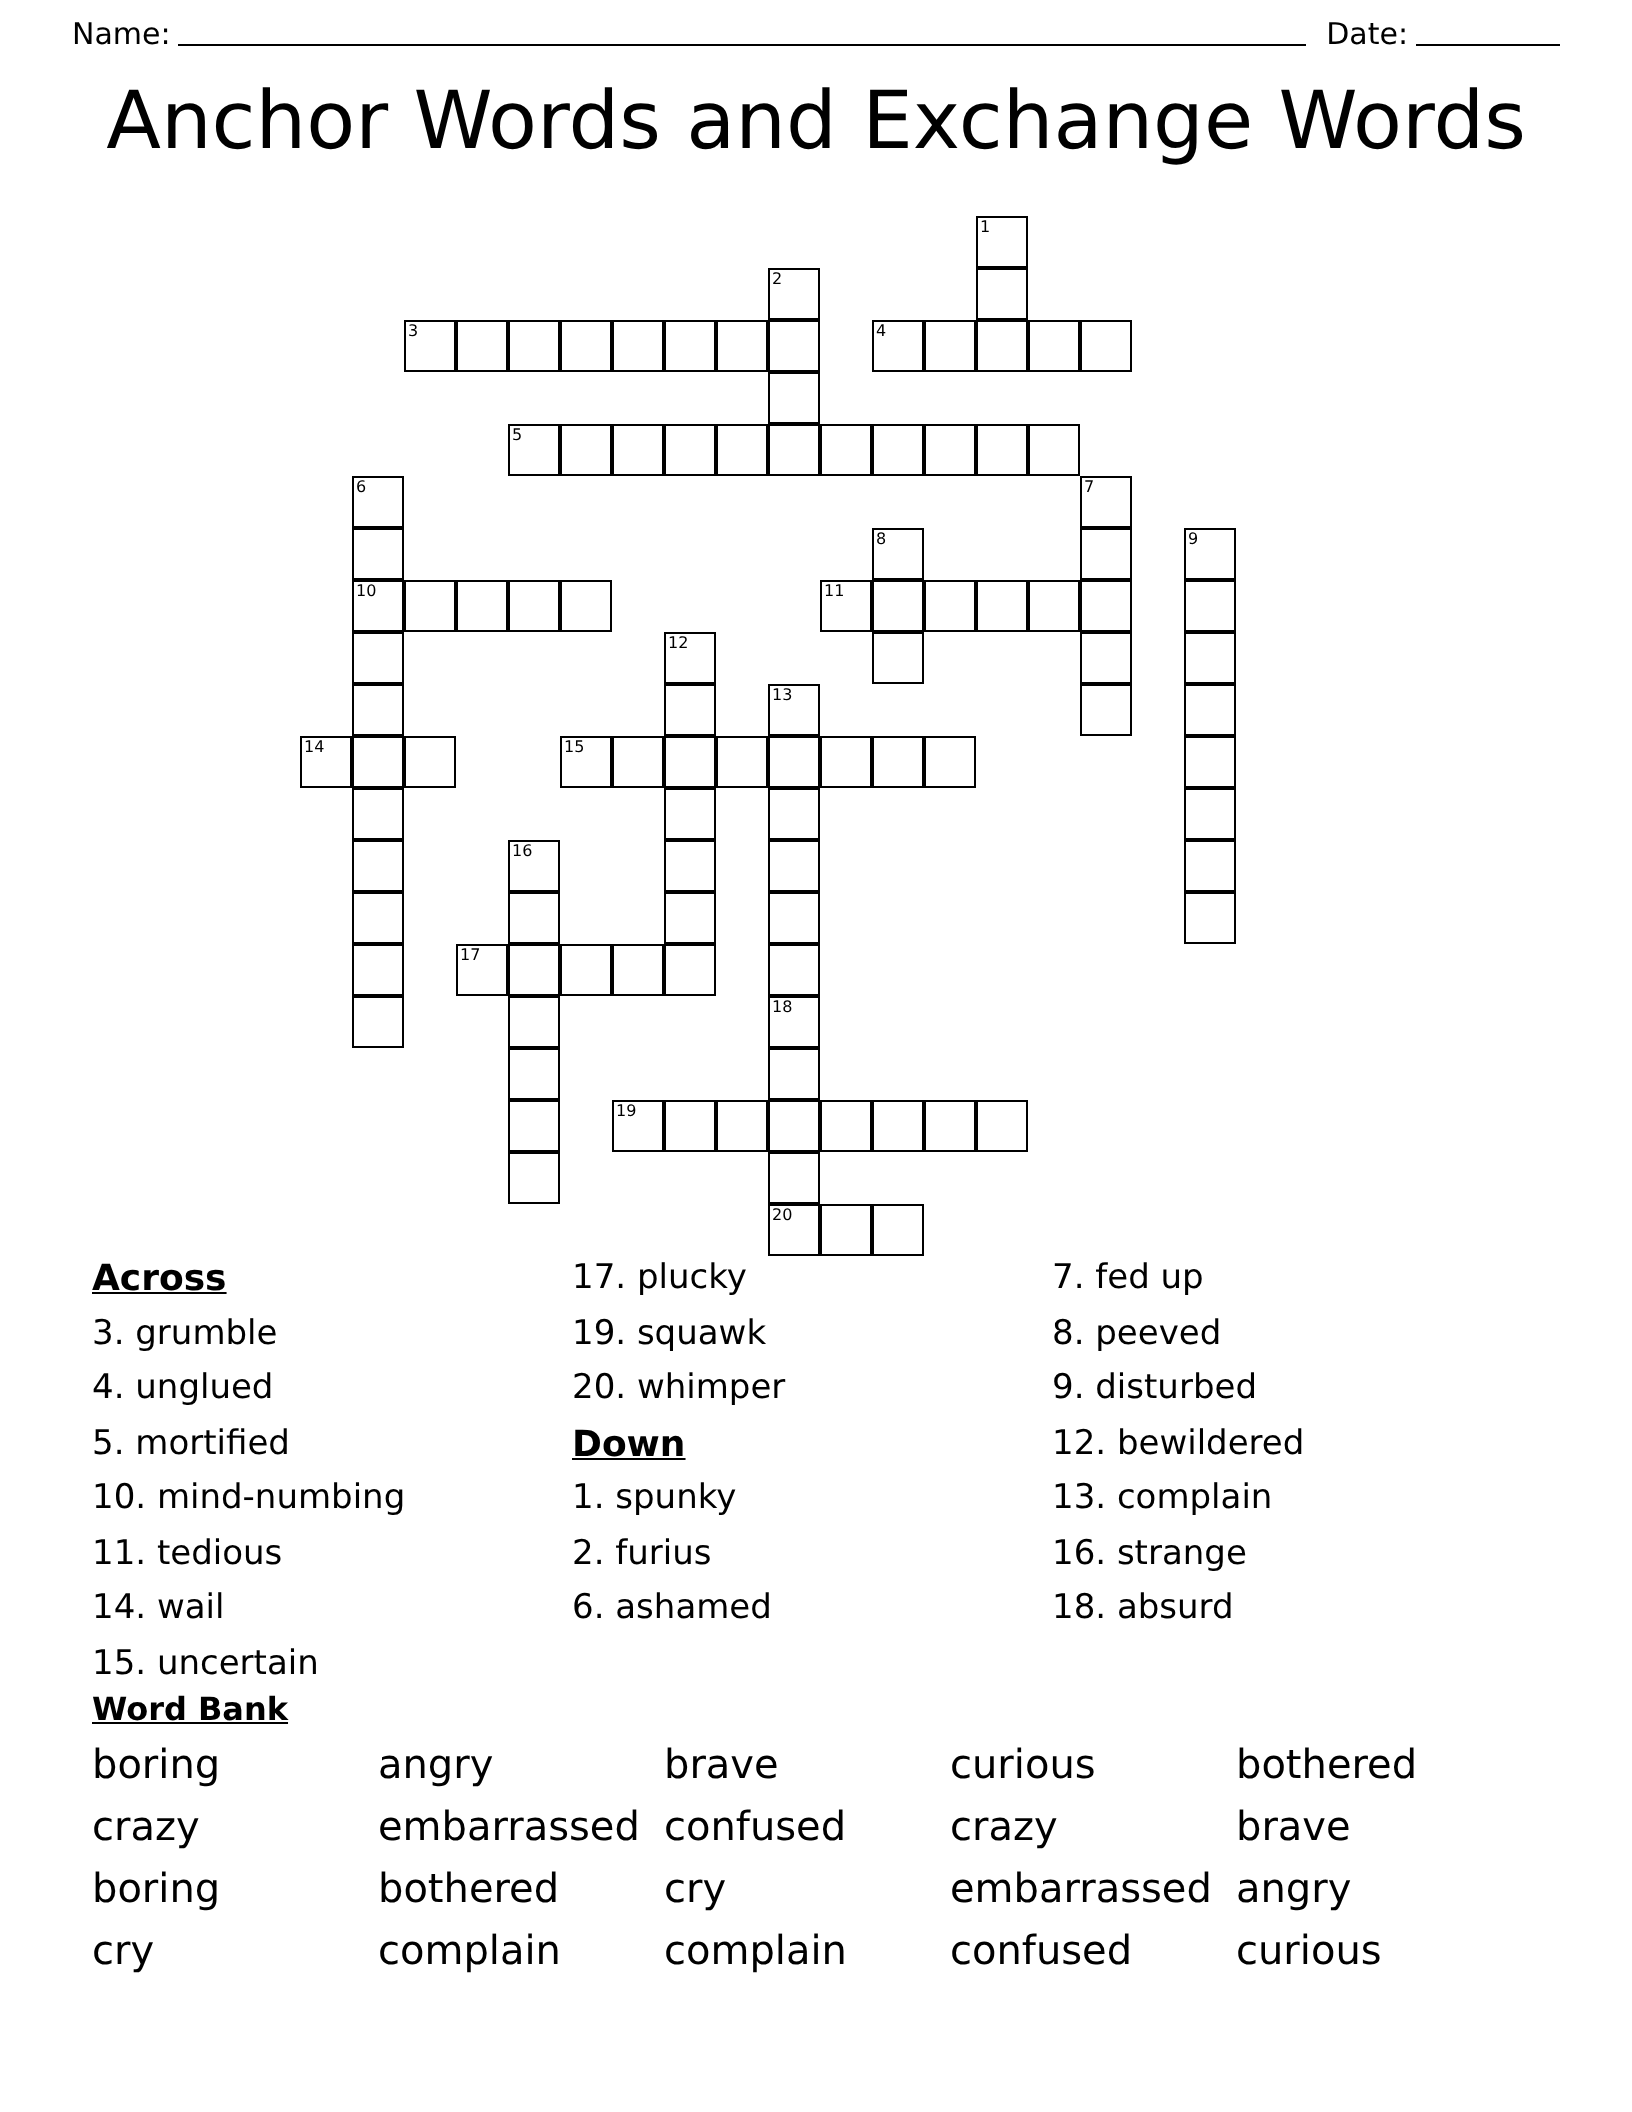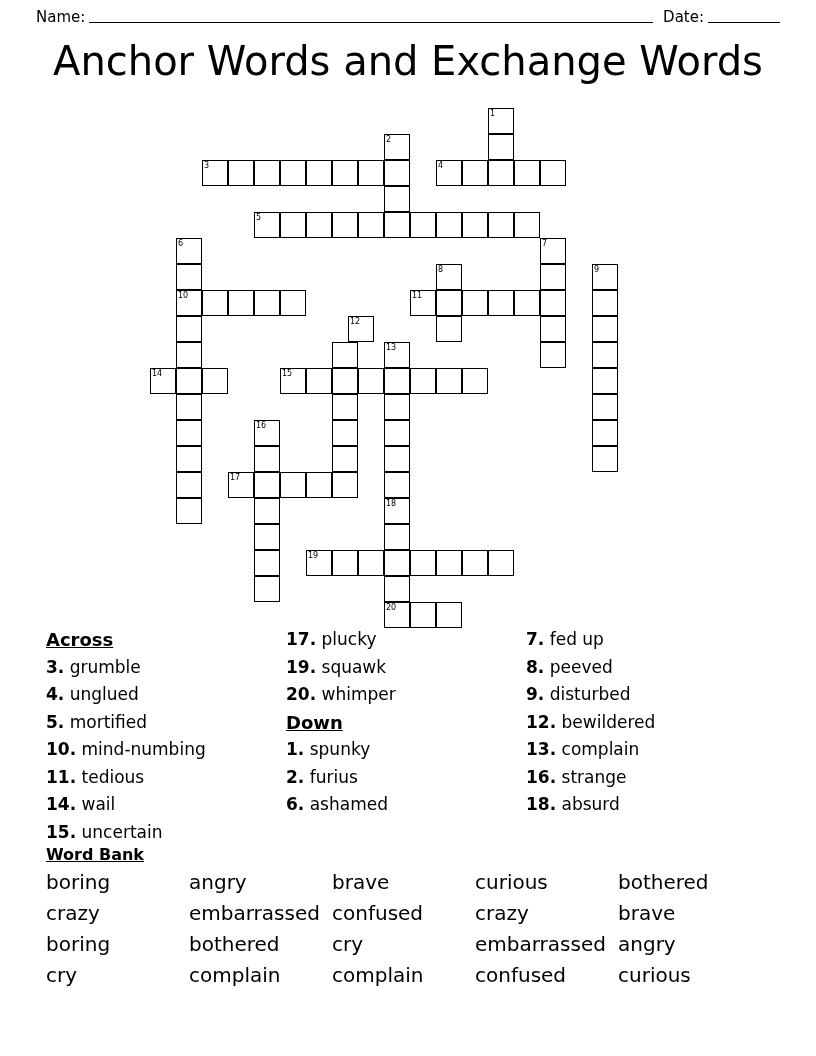--- a/index.html
+++ b/index.html
@@ -102,21 +102,21 @@
   .col2 { left: 240px; width: 240px; }
   .col3 { left: 480px; width: 250px; }
   .clue-head {
     font-weight: bold;
     text-decoration: underline;
     font-size: 18px;
   }
   .clue {
     white-space: nowrap;
   }
-  .clue b { font-weight: bold; }
+  .clue b { font-weight: normal; }
 
   
   #wordbank {
     position: absolute;
     top: 845px;
     left: 46px;
     width: 730px;
   }
   #wordbank .wb-head {
     font-weight: bold;
@@ -225,21 +225,21 @@
       <div class="cell" style="left: 202px; top: 186px;"></div>
       <div class="cell" style="left: 228px; top: 186px;"></div>
       <div class="cell" style="left: 254px; top: 186px;"></div>
       <div class="cell" style="left: 280px; top: 186px;"></div>
       <div class="cell" style="left: 410px; top: 186px;">
         <span class="num">11</span>
       </div>
       <div class="cell" style="left: 462px; top: 186px;"></div>
       <div class="cell" style="left: 488px; top: 186px;"></div>
       <div class="cell" style="left: 514px; top: 186px;"></div>
-      <div class="cell" style="left: 348px; top: 212px; text-align: center;">
+      <div class="cell" style="left: 332px; top: 212px; text-align: center;">
         <span class="num">12</span>
       </div>
       <div class="cell" style="left: 332px; top: 238px;"></div>
       <div class="cell" style="left: 332px; top: 264px;"></div>
       <div class="cell" style="left: 332px; top: 290px;"></div>
       <div class="cell" style="left: 332px; top: 316px;"></div>
       <div class="cell" style="left: 332px; top: 342px;"></div>
       <div class="cell" style="left: 332px; top: 368px;"></div>
       <div class="cell" style="left: 384px; top: 238px;">
         <span class="num">13</span>

